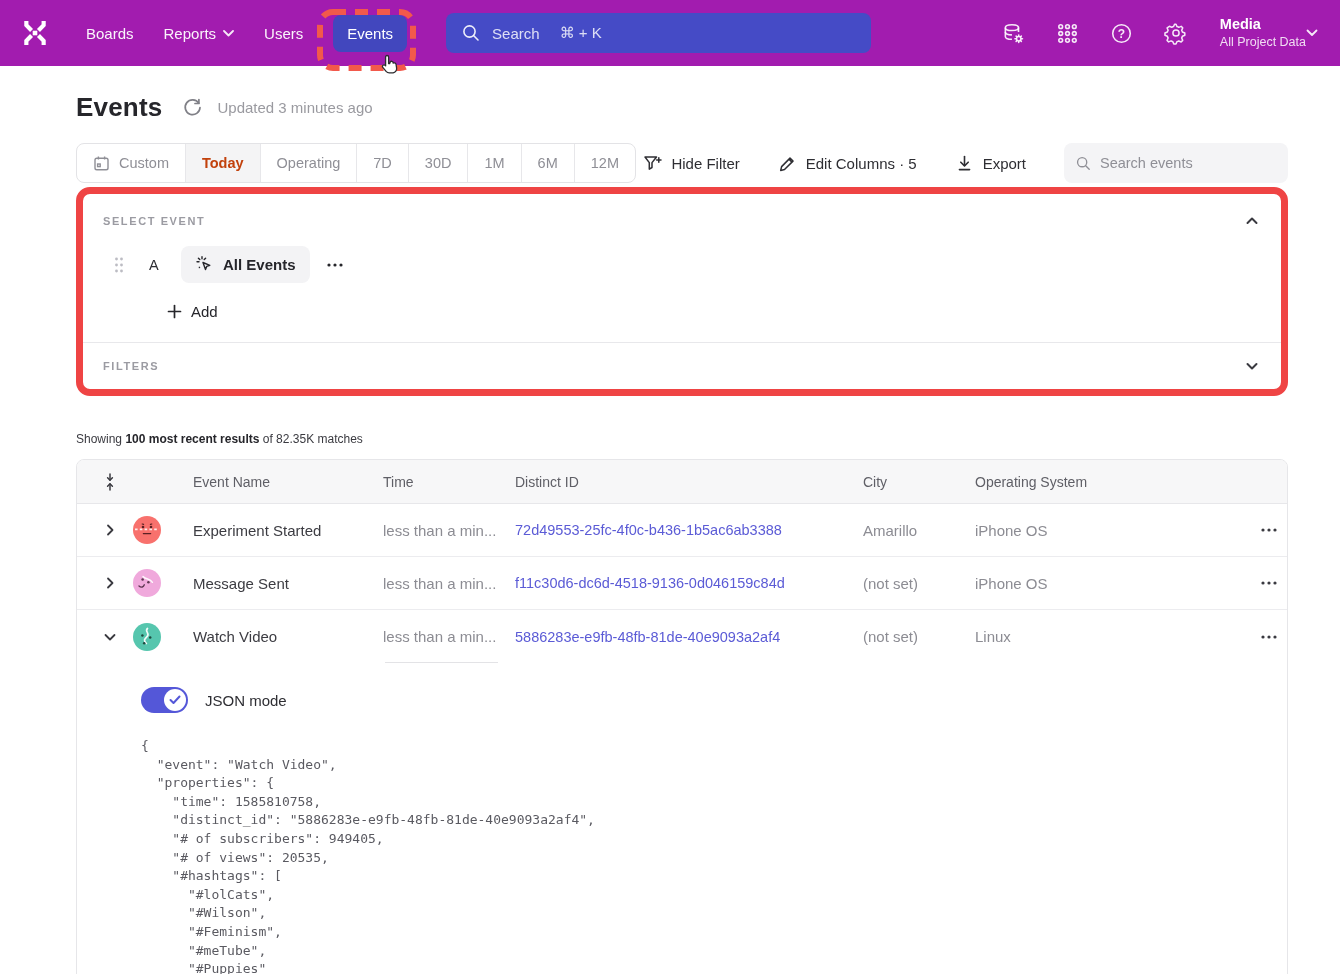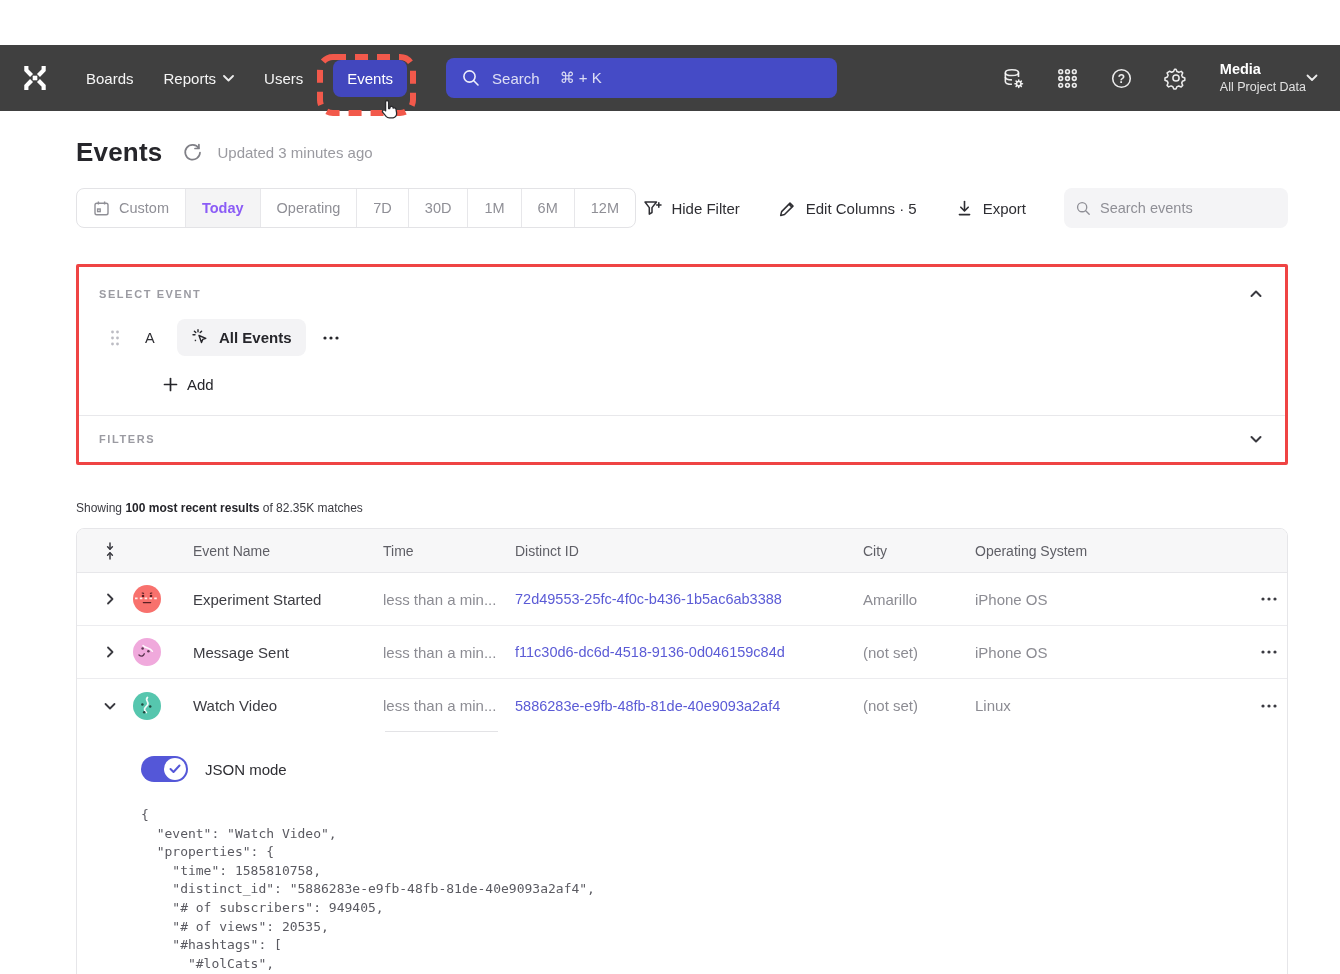--- a/index.html
+++ b/index.html
@@ -13,21 +13,21 @@
   .nav-links { display:flex; align-items:center; gap:30px; }
   .nav-link { color:rgba(255,255,255,.95); font-size:15px; display:flex;
     align-items:center; gap:7px; cursor:pointer; white-space:nowrap; }
   .nav-pill-wrap { position:relative; }
   .nav-pill { background:#4247BE; border-radius:8px; padding:10px 14px;
     color:#fff; font-size:15px; position:relative; z-index:2; }
   .annotation-box { position:absolute; left:-17px; top:-7px; width:101px;
     height:64px; z-index:3; pointer-events:none; }
   .cursor-hand { position:absolute; left:44px; top:38px; width:24px; height:26px;
     z-index:4; pointer-events:none; }
-  .global-search { margin-left:39px; width:391px; height:40px; background:#454BC6;
+  .global-search { margin-left:39px; width:425px; height:40px; background:#454BC6;
     border-radius:8px; display:flex; align-items:center; padding:0 16px; gap:12px; }
   .global-search .ph { color:rgba(255,255,255,.82); font-size:15px; }
   .global-search .ph-shortcut { color:rgba(255,255,255,.82); font-size:15px; margin-left:8px; }
   .nav-right { margin-left:auto; display:flex; align-items:center; gap:30px; }
   .nav-icon { width:24px; height:24px; color:rgba(255,255,255,.9); cursor:pointer;
     display:flex; align-items:center; justify-content:center; }
   .project-switch { display:flex; align-items:center; gap:0; cursor:pointer; margin-left:2px; }
   .project-name { color:#fff; font-size:14.5px; font-weight:700; line-height:1.35; }
   .project-scope { color:rgba(255,255,255,.85); font-size:12.5px; line-height:1.35; }
 
@@ -37,33 +37,33 @@
   .page-title { font-size:26px; font-weight:700; color:#26262b; letter-spacing:.2px; }
   .updated { color:#9a9aa0; font-size:15px; }
   .refresh-btn { width:19px; height:19px; color:#808087; cursor:pointer; margin-left:6px; }
 
   .controls-row { margin-top:20px; display:flex; justify-content:space-between; align-items:center; }
   .segmented { display:inline-flex; border:1px solid #e3e3e6; border-radius:8px;
     overflow:hidden; background:#fff; height:40px; }
   .segment { padding:0 16px; display:flex; align-items:center; gap:9px;
     font-size:14.5px; color:#8f8f96; cursor:pointer; border-left:1px solid #e7e7ea; white-space:nowrap; }
   .segment:first-child { border-left:none; }
-  .segment.selected { background:#f4f4f5; color:#8b5cf6; font-weight:700; }
+  .segment.selected { background:#f4f4f5; color:#c2410c; font-weight:700; }
   .right-controls { display:flex; align-items:center; gap:38px; }
   .tool-btn { display:flex; align-items:center; gap:9px; font-size:15px;
     font-weight:500; color:#2e2e33; cursor:pointer; white-space:nowrap; }
   .tool-btn svg { width:19px; height:19px; }
   .search-events { width:224px; height:40px; background:#f4f4f6; border-radius:8px;
     display:flex; align-items:center; gap:9px; padding:0 12px; }
   .search-events input { border:none; outline:none; background:transparent;
     font-size:14.5px; color:#2e2e33; width:100%; font-family:inherit; }
   .search-events input::placeholder { color:#8f8f96; }
 
   
-  .query-card { margin-top:36px; border:3px solid #ef4444; border-radius:2px; }
+  .query-card { margin-top:4px; border:7px solid #ef4444; border-radius:14px; }
   .select-section { padding:18px 20px 22px 20px; }
   .section-head { display:flex; justify-content:space-between; align-items:center; }
   .section-label { font-size:11px; font-weight:700; letter-spacing:1.6px; color:#9b9ba2; }
   .chev-btn { width:18px; height:18px; color:#3a3a40; cursor:pointer; }
   .event-row { margin-top:16px; display:flex; align-items:center; }
   .drag-handle { width:12px; height:18px; margin-left:10px; cursor:grab; }
   .row-letter { margin-left:24px; font-size:14.5px; color:#2e2e33; width:14px; }
   .event-chip { margin-left:18px; display:flex; align-items:center; gap:9px;
     background:#f3f3f5; border-radius:8px; padding:9px 14px; font-size:15px;
     font-weight:700; color:#26262b; cursor:pointer; }
@@ -109,21 +109,21 @@
     border-radius:50%; background:#fff; display:flex; align-items:center; justify-content:center; }
   .json-label { font-size:15px; color:#2e2e33; }
   .json-pre { margin-top:24px; font-family:"DejaVu Sans Mono", monospace;
     font-size:13px; line-height:18.6px; color:#5a5a61; white-space:pre; }
 
   svg { display:block; }
 </style>
 </head>
 <body>
 
-<div class="navbar" style="background: #404040; margin-top: 45px;">
+<div class="navbar" style="background: #a21caf;">
   <svg class="logo" viewBox="0 0 26 26">
     <g stroke="#fff" stroke-width="3.6" fill="none">
       <path d="M5.5 2.5 V6.2 L10 10.8"></path>
       <path d="M20.5 2.5 V6.2 L16 10.8"></path>
       <path d="M5.5 23.5 V19.8 L10 15.2"></path>
       <path d="M20.5 23.5 V19.8 L16 15.2"></path>
     </g>
     <rect x="11" y="11" width="4" height="4" fill="#fff"></rect>
   </svg>
 

